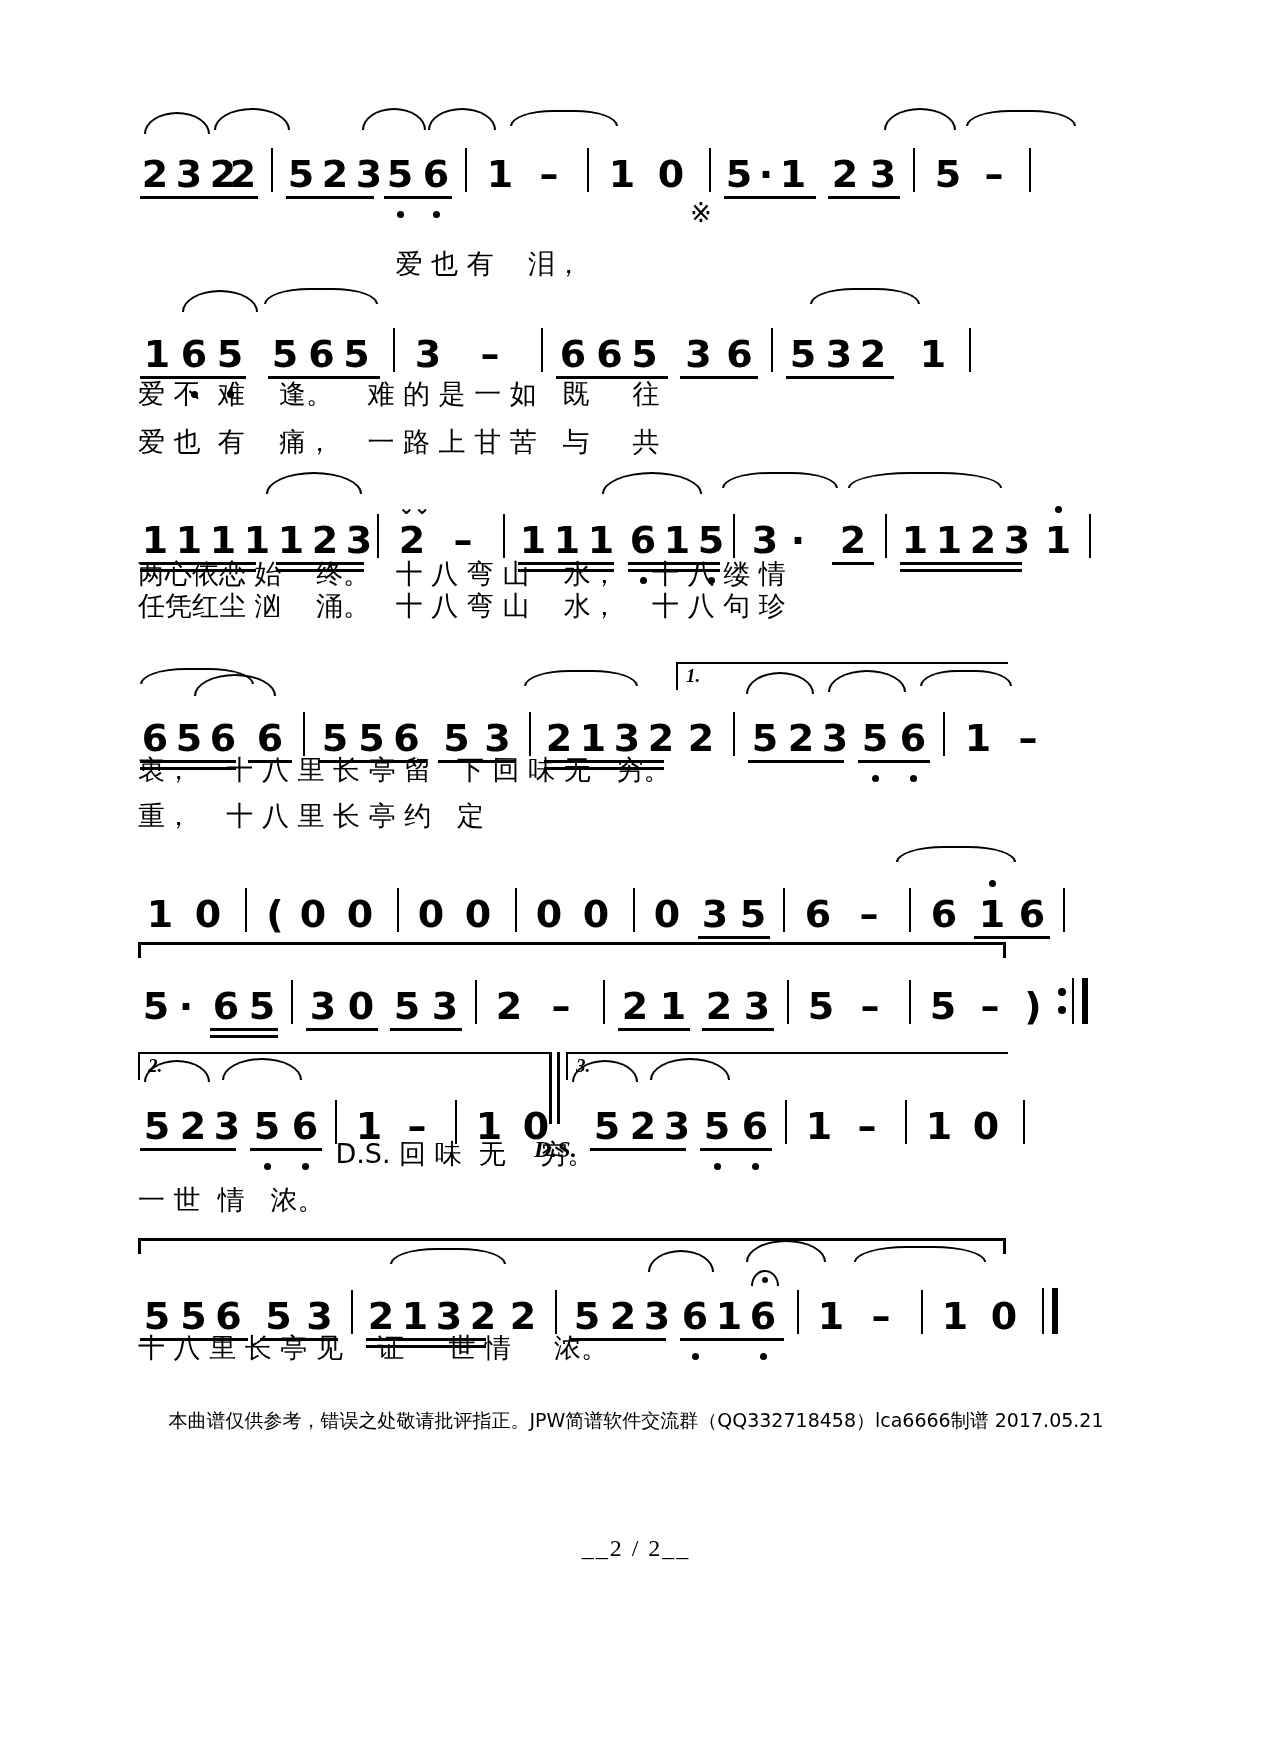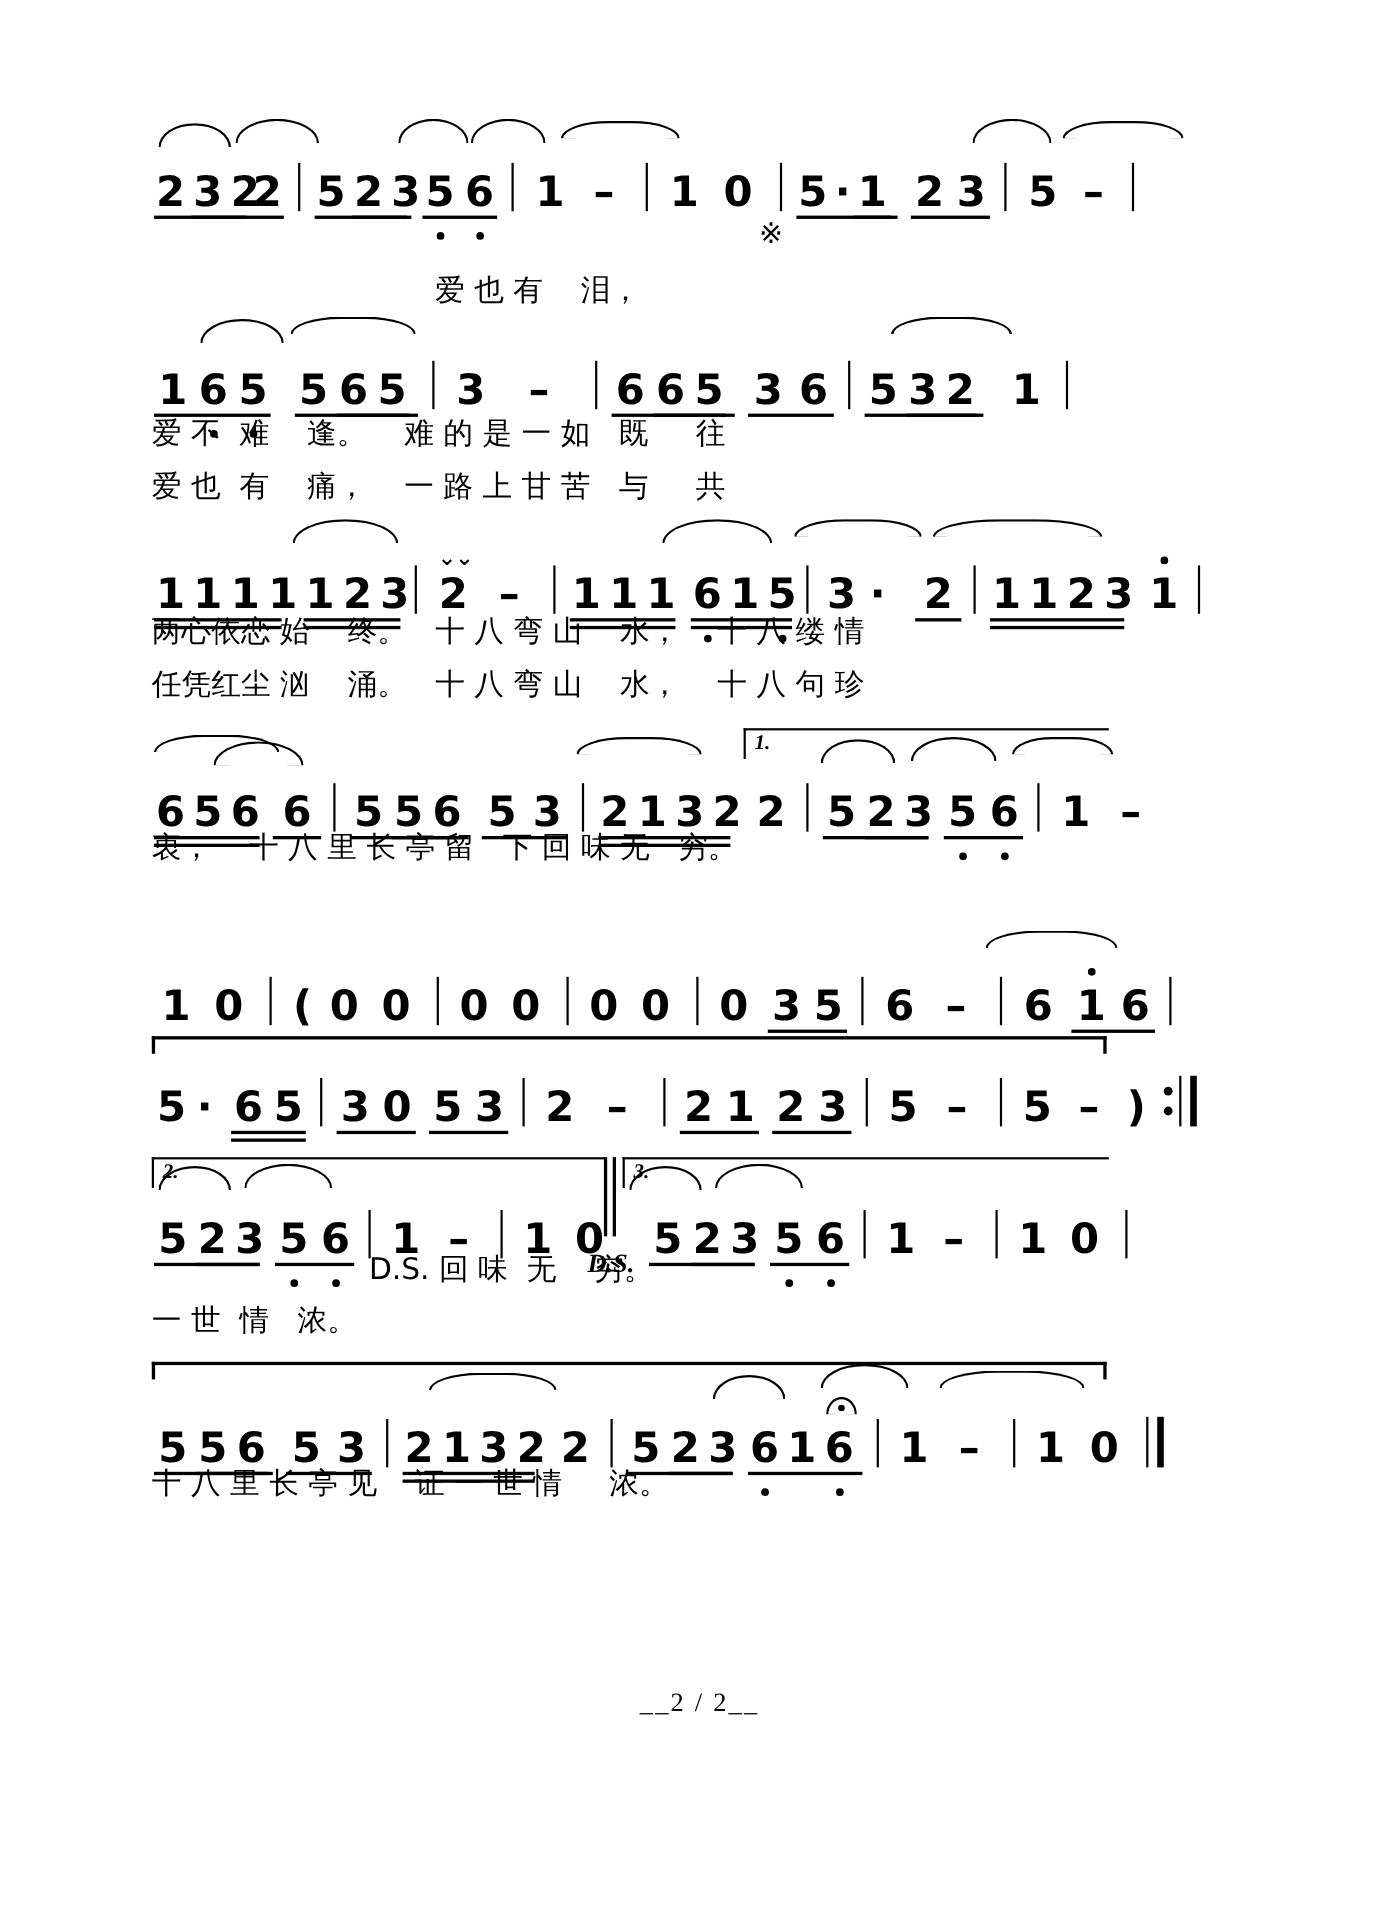--- a/index.html
+++ b/index.html
@@ -276,21 +276,21 @@
       </div>
       <div class="n num hi" style="width:40px;margin-left:14px;">1</div>
       <div class="bar"></div>
     </div>
     <div class="slur" style="left:128px;top:-22px;width:92px;"></div>
     <div class="slur" style="left:464px;top:-22px;width:96px;"></div>
     <div class="slur flat" style="left:584px;top:-22px;width:112px;"></div>
     <div class="slur flat" style="left:710px;top:-22px;width:150px;"></div>
   </div>
   <div class="lyric" style="left:138px;top:556px;">两心依恋 始    终。   十 八 弯 山    水，    十 八 缕 情</div>
-  <div class="lyric" style="left:138px;top:604px;">任凭红尘 汹    涌。   十 八 弯 山    水，    十 八 句 珍</div>
+  <div class="lyric" style="left:138px;top:588px;">任凭红尘 汹    涌。   十 八 弯 山    水，    十 八 句 珍</div>
 
   <div class="volta" style="left:676px;top:662px;width:330px;">
     <span>1.</span>
   </div>
   <div class="system" style="left:138px;top:692px;">
     <div class="nrow">
 
       <div class="grp u2" style="width:100px;">
         <div class="n num" style="width:33px;">6</div>
         <div class="n num" style="width:33px;">5</div>
@@ -338,20 +338,21 @@
       <div class="n dash" style="width:56px;">–</div>
     </div>
     <div class="slur flat" style="left:2px;top:-24px;width:110px;"></div>
     <div class="slur" style="left:56px;top:-18px;width:78px;"></div>
     <div class="slur flat" style="left:386px;top:-22px;width:110px;"></div>
     <div class="slur" style="left:608px;top:-20px;width:64px;"></div>
     <div class="slur" style="left:690px;top:-22px;width:74px;"></div>
     <div class="slur flat" style="left:782px;top:-22px;width:88px;"></div>
   </div>
   <div class="lyric" style="left:138px;top:752px;">衷，    十 八 里 长 亭 留   下 回 味 无   穷。</div>
+  <div class="lyric" style="left:138px;top:798px;">重，    十 八 里 长 亭 约   定</div>
 
   <div class="sysline" style="left:138px;top:862px;width:0px;"></div>
   <div class="system" style="left:138px;top:868px;">
     <div class="nrow">
       <div class="n num" style="width:44px;">1</div>
       <div class="n num" style="width:52px;">0</div>
       <div class="bar"></div>
       <div class="n num" style="width:22px;">(</div>
       <div class="n num" style="width:42px;">0</div>
       <div class="n num" style="width:52px;">0</div>
@@ -548,17 +549,18 @@
         <i class="thick"></i>
       </div>
     </div>
     <div class="slur flat" style="left:252px;top:-22px;width:112px;"></div>
     <div class="slur" style="left:510px;top:-20px;width:62px;"></div>
     <div class="slur" style="left:608px;top:-30px;width:76px;"></div>
     <div class="slur flat" style="left:716px;top:-24px;width:128px;"></div>
   </div>
   <div class="lyric" style="left:138px;top:1330px;">十 八 里 长 亭 见    证 一 世 情     浓。</div>
 
+  <div class="footer" style="top:1408px;">本曲谱仅供参考，错误之处敬请批评指正。JPW简谱软件交流群（QQ332718458）lca6666制谱 2017.05.21</div>
   <div class="pagenum" style="top:1508px;margin-top:27px;">
     <span>__</span><span>2 / 2</span><span>__</span>
   </div>
 
 </div>
 
 </body></html>

